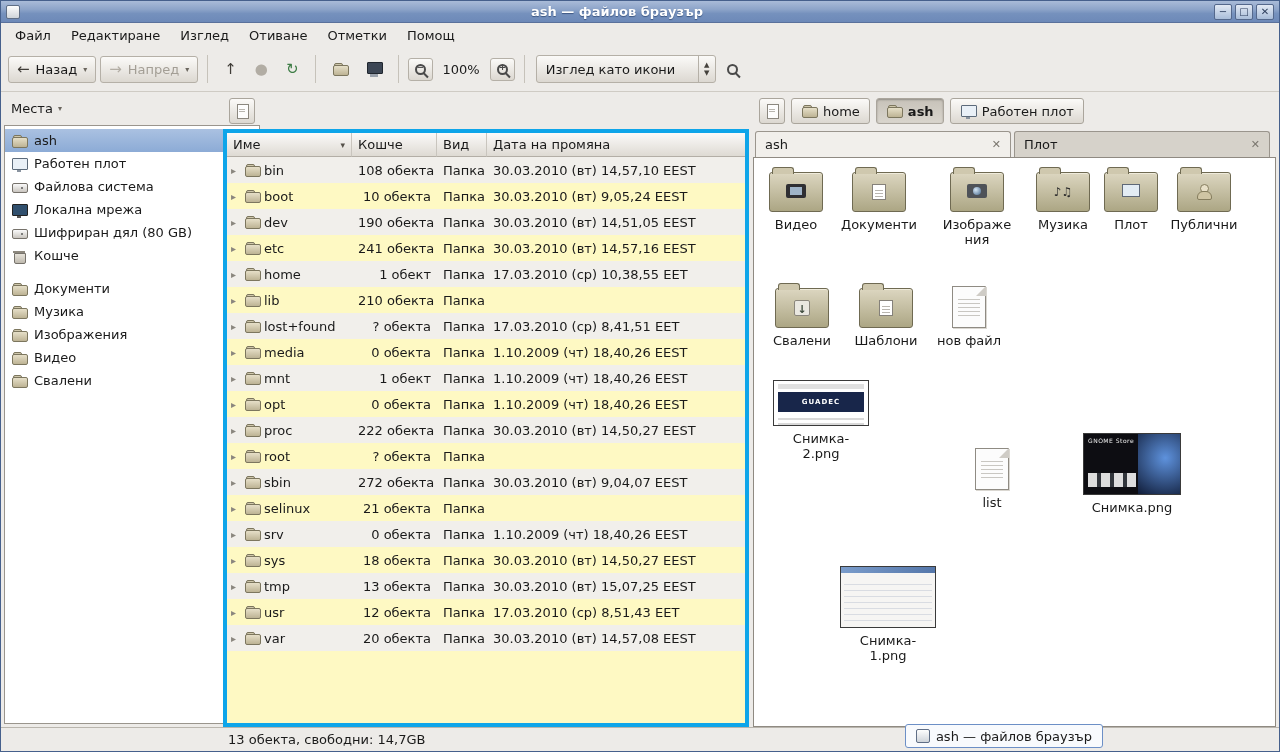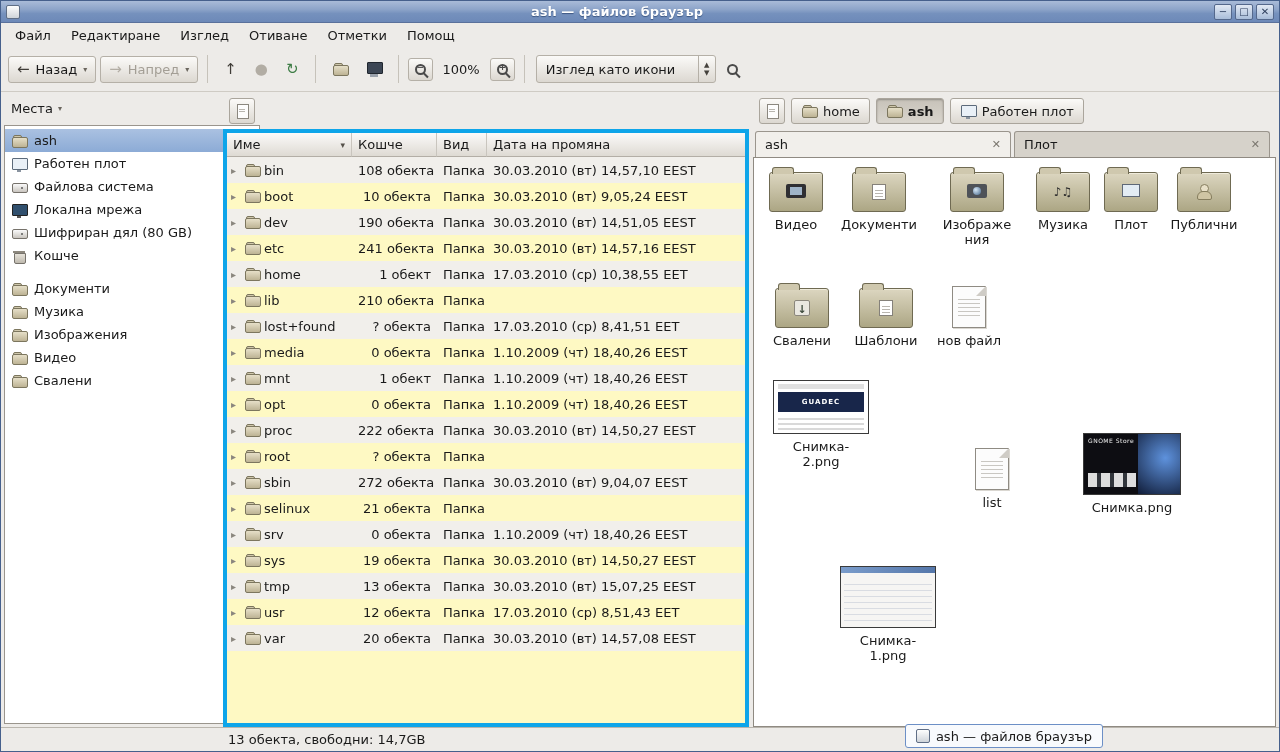--- a/index.html
+++ b/index.html
@@ -132,21 +132,21 @@
   .emb-down::after{content:"↓";font-weight:bold;color:#3c4a3c;font-size:11px;line-height:14px}
 
   
   .paper{width:34px;height:42px;position:relative;background:#fcfcfc;border:1px solid #8f8b83;box-shadow:1px 1px 0 #dad7d1}
   .paper::before{content:"";position:absolute;right:-1px;top:-1px;width:0;height:0;border-style:solid;
     border-width:0 0 10px 10px;border-color:transparent transparent #cfccc6 transparent}
   .paper::after{content:"";position:absolute;left:5px;right:5px;top:9px;height:22px;background:repeating-linear-gradient(#fcfcfc 0 3px,#c9c7c2 3px 4px)}
 
   
   .th{position:relative;border:1px solid #3a3a3a;background:#fff;overflow:hidden}
-  .th-s2{width:96px;height:54px}
+  .th-s2{width:96px;height:46px}
   .th-s2::before{content:"";position:absolute;left:4px;right:4px;top:3px;height:5px;background:#e0e0e0}
   .th-s2::after{content:"";position:absolute;left:4px;right:4px;top:34px;height:24px;background:repeating-linear-gradient(#fff 0 3px,#d9d9d9 3px 5px)}
   .th-band{position:absolute;left:4px;right:4px;top:11px;height:20px;background:#18264a;color:#fff;
     font-size:7px;font-weight:bold;letter-spacing:1px;display:flex;align-items:center;justify-content:center;z-index:1}
   .th-gn{width:98px;height:62px;background:#0d0d12}
   .th-gn::before{content:"";position:absolute;right:0;top:0;width:42px;height:100%;background:radial-gradient(circle at 65% 40%,#5e92dd,#101c38)}
   .th-gn::after{content:"";position:absolute;left:4px;bottom:7px;width:48px;height:14px;background:repeating-linear-gradient(90deg,#ddd 0 9px,#31353b 9px 13px)}
   .th-txt{position:absolute;left:4px;top:3px;color:#eee;font-size:6px;letter-spacing:.5px;z-index:1}
   .th-s1{width:96px;height:62px;background:#f6f5f3}
   .th-s1::before{content:"";position:absolute;left:0;right:0;top:0;height:6px;background:linear-gradient(90deg,#7a9ccb,#5577aa)}
@@ -461,21 +461,21 @@
               <div class="cl cl-size">0 обекта</div>
               <div class="cl cl-type">Папка</div>
               <div class="cl cl-date">1.10.2009 (чт) 18,40,26 EEST</div>
             </div>
           <div class="row">
               <div class="cl cl-name">
                 <span class="exp">▸</span>
                 <span class="ic ic-folder"></span>
                 <span>sys</span>
               </div>
-              <div class="cl cl-size">19 обекта</div>
+              <div class="cl cl-size">18 обекта</div>
               <div class="cl cl-type">Папка</div>
               <div class="cl cl-date">30.03.2010 (вт) 14,50,27 EEST</div>
             </div>
           <div class="row">
               <div class="cl cl-name">
                 <span class="exp">▸</span>
                 <span class="ic ic-folder"></span>
                 <span>tmp</span>
               </div>
               <div class="cl cl-size">13 обекта</div>

